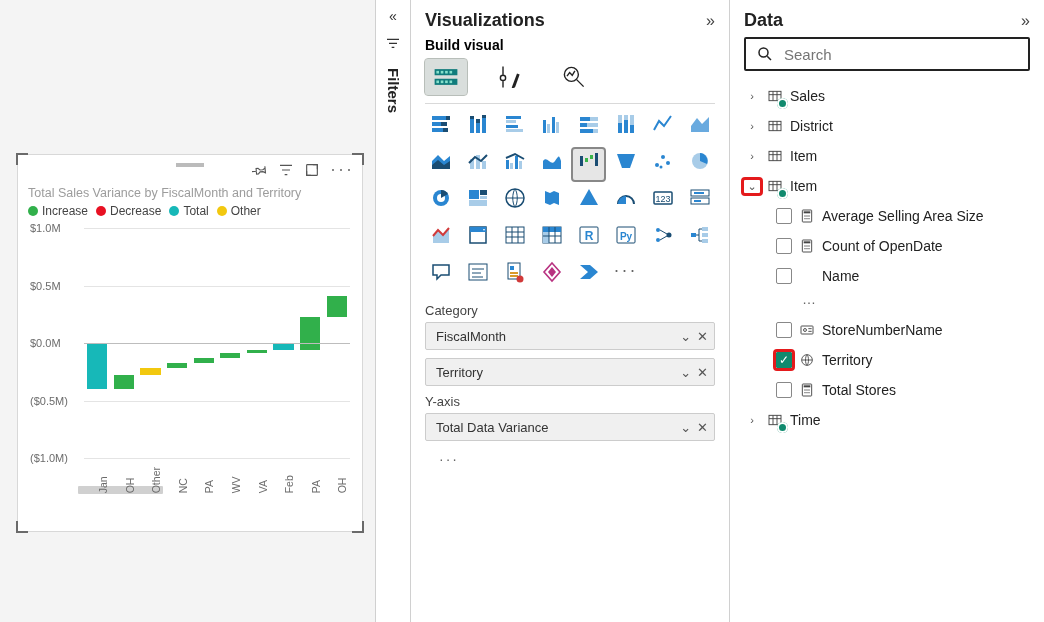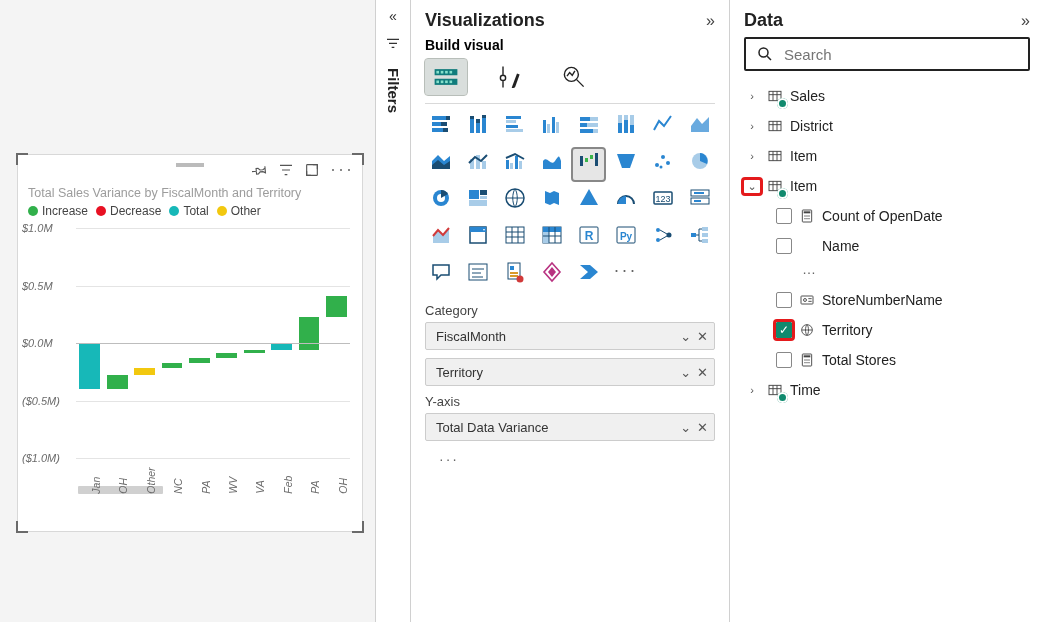--- a/index.html
+++ b/index.html
@@ -84,22 +84,21 @@
   .legend {
     display:flex; gap:8px; padding: 0 10px 6px;
     font-size: 12px; color:#444;
   }
   .legend-item { display:flex; align-items:center; gap:4px; }
   .swatch { width:10px; height:10px; border-radius:50%; }
 
   .plot {
     position:relative;
     height: 258px;
-    margin: 0 8px 4px 4px;
-    font-style: italic;
+    margin: 0 8px 4px 12px;
   }
   .y-axis { position:absolute; left:0; top:4px; bottom:24px; width:50px; }
   .y-tick { position:absolute; left:0; width:100%; text-align:left; font-size:11px; color:#6b6b6b; transform:translateY(-50%); }
   .plot-inner { position:absolute; left:54px; right:4px; top:4px; bottom:24px; }
   .grid-line { position:absolute; left:0; right:0; height:1px; background:#e4e4e4; }
   .grid-line.zero { background:#bdbdbd; }
   .bars { position:absolute; left:0; right:0; top:0; bottom:0; display:flex; align-items:stretch; }
   .bar-col { flex:1; position:relative; }
   .bar-seg { position:absolute; width:76%; left:12%; }
   .x-labels { position:absolute; left:54px; right:4px; bottom:0; height:22px; display:flex; }
@@ -820,64 +819,80 @@
             <rect x="5" y="3" width="14" height="18" rx="1" fill="none" stroke="#444" stroke-width="1.4"></rect>
             <rect x="7" y="5" width="10" height="3" fill="#444"></rect>
             <circle cx="9" cy="12" r="1" fill="#444"></circle>
             <circle cx="12" cy="12" r="1" fill="#444"></circle>
             <circle cx="15" cy="12" r="1" fill="#444"></circle>
             <circle cx="9" cy="16" r="1" fill="#444"></circle>
             <circle cx="12" cy="16" r="1" fill="#444"></circle>
             <circle cx="15" cy="16" r="1" fill="#444"></circle>
           </svg>
         </span>
-        <span>Count of OpenDate</span>
-      </div>
-      <div class="tree-node lvl1">
-        <span class="checkbox"></span>
-        <span class="node-icon"></span>
-        <span>Name</span>
-      </div>
-      <div class="ellipsis-row">…</div>
-      <div class="tree-node lvl1">
-        <span class="checkbox"></span>
-        <span class="node-icon">
-          <svg viewBox="0 0 24 24" fill="none" stroke="#444" stroke-width="1.4">
-            <rect x="3" y="6" width="18" height="12" rx="1"></rect>
-            <circle cx="9" cy="12" r="2.2"></circle>
-            <line x1="14" y1="10" x2="19" y2="10"></line>
-            <line x1="14" y1="14" x2="19" y2="14"></line>
-          </svg>
-        </span>
-        <span>StoreNumberName</span>
-      </div>
-      <div class="tree-node lvl1">
-        <span class="checkbox checked red-box"></span>
-        <span class="node-icon">
-          <svg viewBox="0 0 24 24" fill="none" stroke="#444" stroke-width="1.3">
-            <circle cx="12" cy="12" r="8"></circle>
-            <path d="M4 12h16M12 4c3 3 3 13 0 16M12 4c-3 3-3 13 0 16"></path>
-          </svg>
-        </span>
-        <span>Territory</span>
+        <span>Average Selling Area Size</span>
       </div>
       <div class="tree-node lvl1">
         <span class="checkbox"></span>
         <span class="node-icon">
           <svg viewBox="0 0 24 24">
             <rect x="5" y="3" width="14" height="18" rx="1" fill="none" stroke="#444" stroke-width="1.4"></rect>
             <rect x="7" y="5" width="10" height="3" fill="#444"></rect>
             <circle cx="9" cy="12" r="1" fill="#444"></circle>
             <circle cx="12" cy="12" r="1" fill="#444"></circle>
             <circle cx="15" cy="12" r="1" fill="#444"></circle>
             <circle cx="9" cy="16" r="1" fill="#444"></circle>
             <circle cx="12" cy="16" r="1" fill="#444"></circle>
             <circle cx="15" cy="16" r="1" fill="#444"></circle>
           </svg>
         </span>
+        <span>Count of OpenDate</span>
+      </div>
+      <div class="tree-node lvl1">
+        <span class="checkbox"></span>
+        <span class="node-icon"></span>
+        <span>Name</span>
+      </div>
+      <div class="ellipsis-row">…</div>
+      <div class="tree-node lvl1">
+        <span class="checkbox"></span>
+        <span class="node-icon">
+          <svg viewBox="0 0 24 24" fill="none" stroke="#444" stroke-width="1.4">
+            <rect x="3" y="6" width="18" height="12" rx="1"></rect>
+            <circle cx="9" cy="12" r="2.2"></circle>
+            <line x1="14" y1="10" x2="19" y2="10"></line>
+            <line x1="14" y1="14" x2="19" y2="14"></line>
+          </svg>
+        </span>
+        <span>StoreNumberName</span>
+      </div>
+      <div class="tree-node lvl1">
+        <span class="checkbox checked red-box"></span>
+        <span class="node-icon">
+          <svg viewBox="0 0 24 24" fill="none" stroke="#444" stroke-width="1.3">
+            <circle cx="12" cy="12" r="8"></circle>
+            <path d="M4 12h16M12 4c3 3 3 13 0 16M12 4c-3 3-3 13 0 16"></path>
+          </svg>
+        </span>
+        <span>Territory</span>
+      </div>
+      <div class="tree-node lvl1">
+        <span class="checkbox"></span>
+        <span class="node-icon">
+          <svg viewBox="0 0 24 24">
+            <rect x="5" y="3" width="14" height="18" rx="1" fill="none" stroke="#444" stroke-width="1.4"></rect>
+            <rect x="7" y="5" width="10" height="3" fill="#444"></rect>
+            <circle cx="9" cy="12" r="1" fill="#444"></circle>
+            <circle cx="12" cy="12" r="1" fill="#444"></circle>
+            <circle cx="15" cy="12" r="1" fill="#444"></circle>
+            <circle cx="9" cy="16" r="1" fill="#444"></circle>
+            <circle cx="12" cy="16" r="1" fill="#444"></circle>
+            <circle cx="15" cy="16" r="1" fill="#444"></circle>
+          </svg>
+        </span>
         <span>Total Stores</span>
       </div>
       <div class="tree-node lvl0">
         <span class="chev">›</span>
         <span class="node-icon checkmark-badge">
           <svg viewBox="0 0 24 24" fill="none" stroke="#444" stroke-width="1.4">
             <rect x="3" y="5" width="18" height="14"></rect>
             <line x1="3" y1="10" x2="21" y2="10"></line>
             <line x1="9" y1="5" x2="9" y2="19"></line>
             <line x1="15" y1="5" x2="15" y2="19"></line>

